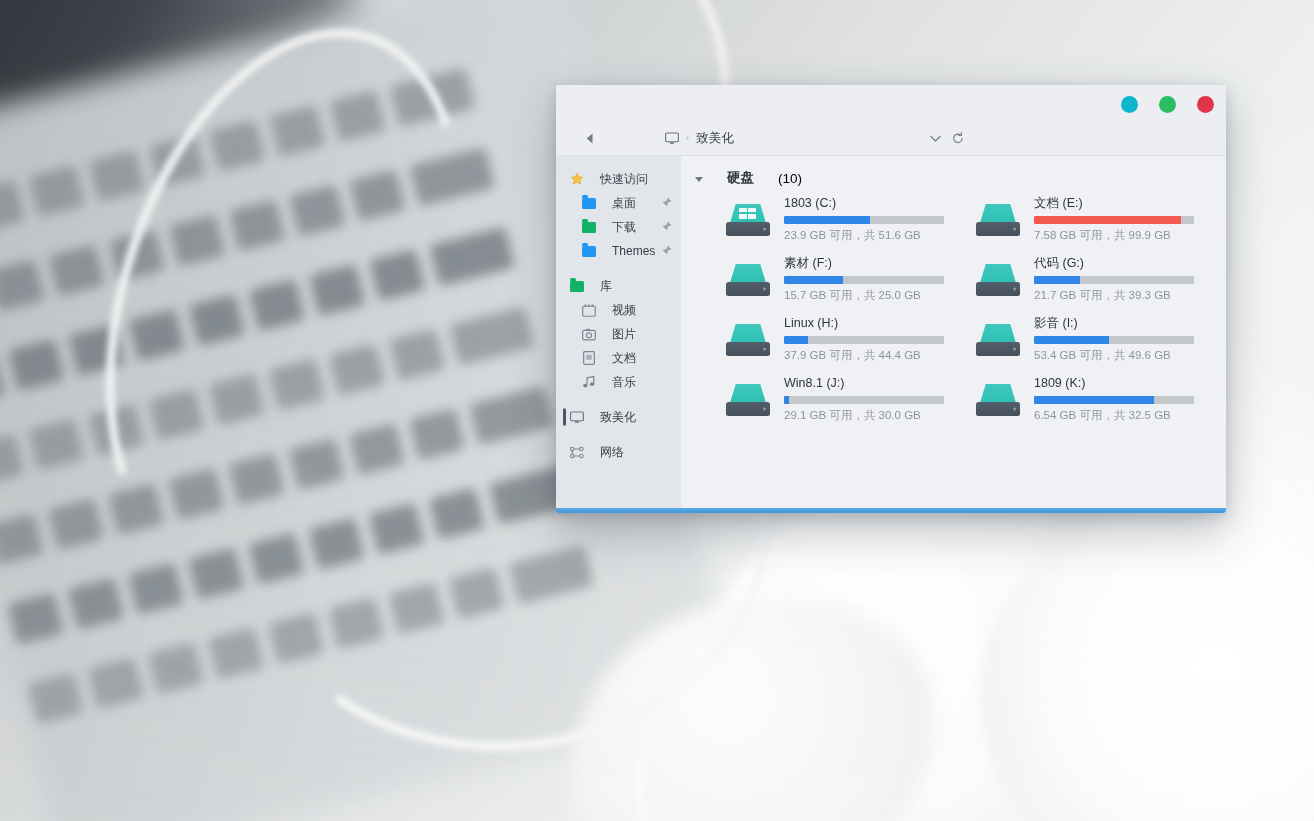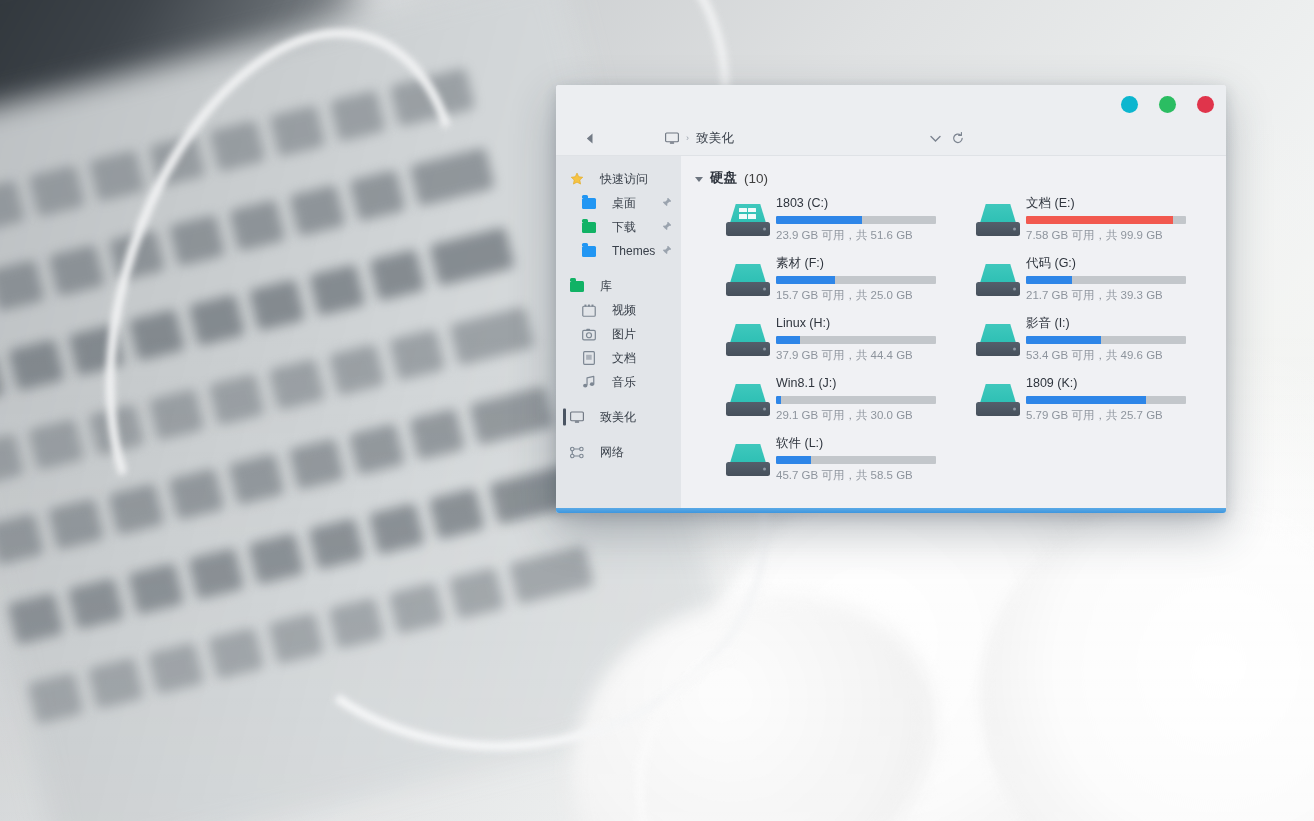--- a/index.html
+++ b/index.html
@@ -189,46 +189,46 @@
 
   
   #content {
     flex: 1;
     background: #f0f1f4;
     padding: 13px 0 0 0;
     overflow: hidden;
     position: relative;
   }
   #group-head {
-    display: flex; align-items: center; gap: 7px;
+    display: flex; align-items: center; gap: 24px;
     padding-left: 14px;
     margin-bottom: 9px;
   }
   #group-tri {
     width: 0; height: 0;
     border-left: 4.5px solid transparent;
     border-right: 4.5px solid transparent;
     border-top: 5px solid #6d757f;
     transform: translateY(1px);
   }
   #group-title { font-size: 13.5px; color: #2e343d; font-weight: 700; }
-  #group-count { font-size: 13.5px; color: #404040; font-weight: 400; }
+  #group-count { font-size: 13.5px; color: #000000; font-weight: 400; }
 
   #drive-grid {
     display: grid;
     grid-template-columns: 250px 250px;
     column-gap: 0px;
     row-gap: 12px;
     padding-left: 44px;
   }
   .drive {
     display: grid;
     grid-template-columns: 48px 1fr;
     align-items: start;
-    column-gap: 3px;
+    column-gap: 11px;
     height: 48px;
   }
   .drive-icon { grid-row: 1 / span 3; align-self: center; position: relative; width: 46px; height: 36px; }
   .hd-top {
     position: absolute; left: 5px; top: 2px;
     width: 36px; height: 19px;
     background: linear-gradient(180deg, #3fc8bd 0%, #2ec0b4 100%);
     clip-path: polygon(16% 0, 84% 0, 100% 100%, 0 100%);
     border-radius: 3px 3px 0 0;
   }
@@ -604,32 +604,21 @@
             </div>
             <div class="drive">
               <div class="drive-icon">
                 <div class="hd-top"></div>
                 <div class="hd-base"></div>
               </div>
               <div class="drive-name">1809 (K:)</div>
               <div class="bar">
                 <div class="bar-fill" style="width: 75%; background: rgb(46, 134, 232);"></div>
               </div>
-              <div class="drive-stat">5.79 GB 可用，共 25.7 GB</div>
-            </div>
-            <div class="drive">
-              <div class="drive-icon">
-                <div class="hd-top"></div>
-                <div class="hd-base"></div>
-              </div>
-              <div class="drive-name">软件 (L:)</div>
-              <div class="bar">
-                <div class="bar-fill" style="width: 22%; background: rgb(46, 134, 232);"></div>
-              </div>
-              <div class="drive-stat">45.7 GB 可用，共 58.5 GB</div>
+              <div class="drive-stat">6.54 GB 可用，共 32.5 GB</div>
             </div>
           </div>
       </div>
     </div>
 
     <div id="accent-bar"></div>
   </div>
 </div>
 
 </body></html>

